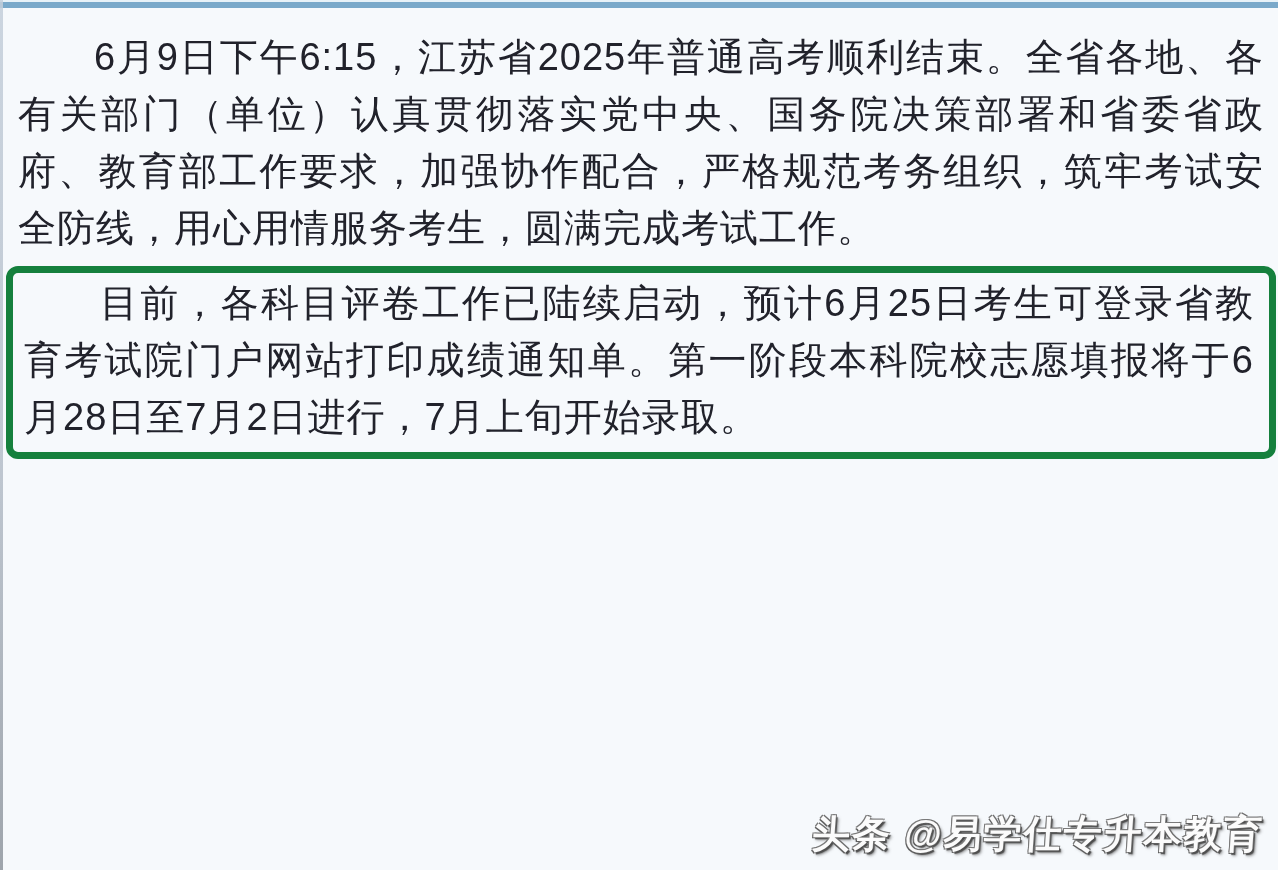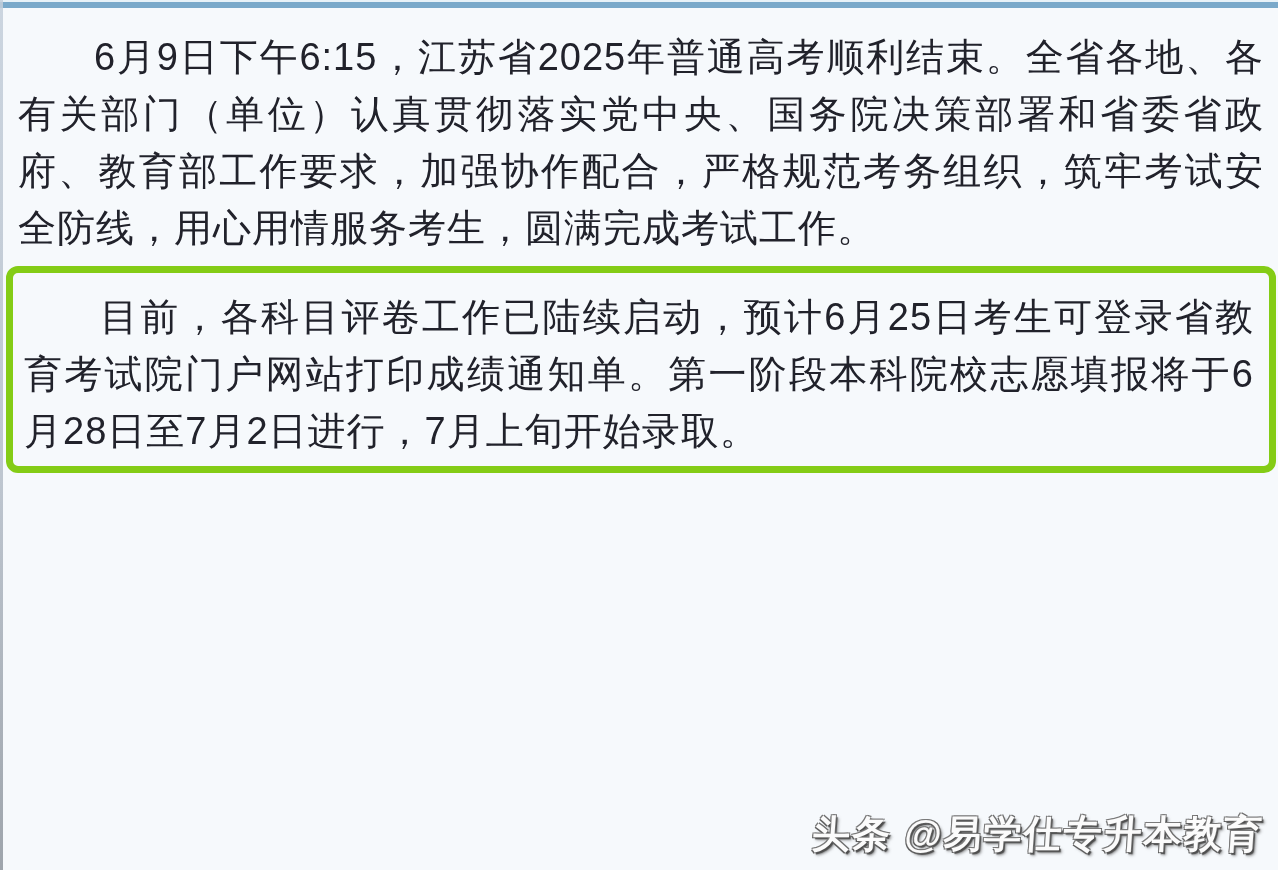--- a/index.html
+++ b/index.html
@@ -45,23 +45,23 @@
     line-height: 57px;
     letter-spacing: 1px;
     color: #21222b;
     text-align: justify;
     text-justify: inter-character;
     text-indent: 2em;
     font-weight: 400;
   }
   .highlight-box {
     margin: 9px -12px 7px -12px;
-    border: 7px solid #84cc16;
+    border: 7px solid #15803d;
     border-radius: 12px;
-    padding: 16px 15px 6px 11px;
+    padding: 2px 15px 6px 11px;
     background: transparent;
   }
   .watermark {
     position: absolute;
     right: 14px;
     bottom: 10px;
     font-size: 38px;
     font-weight: 700;
     letter-spacing: 2px;
     transform: skewX(-4deg);

